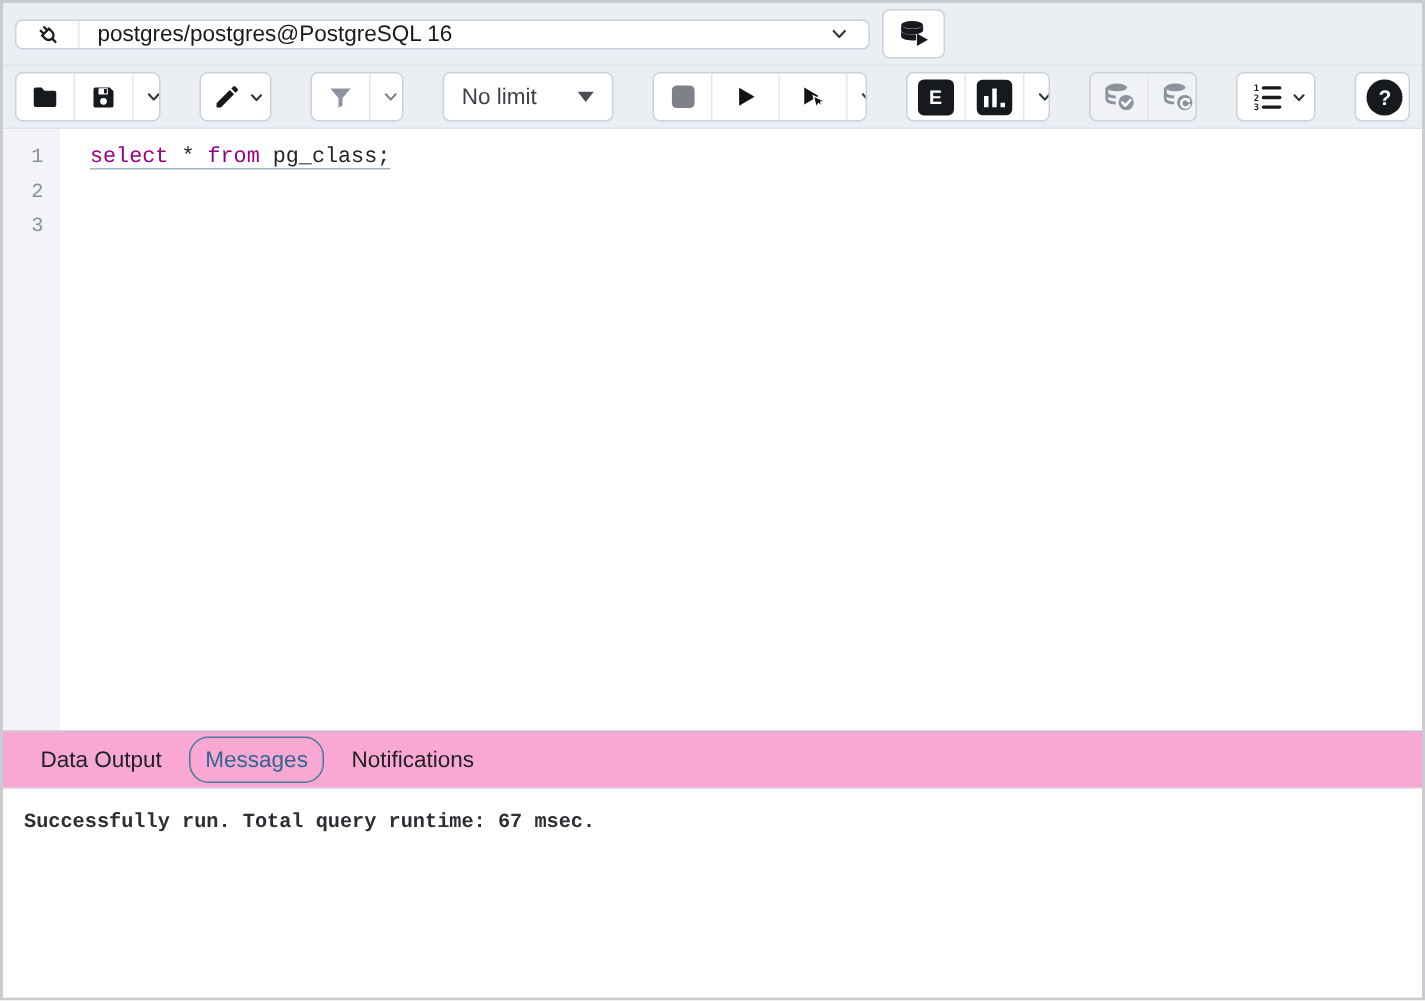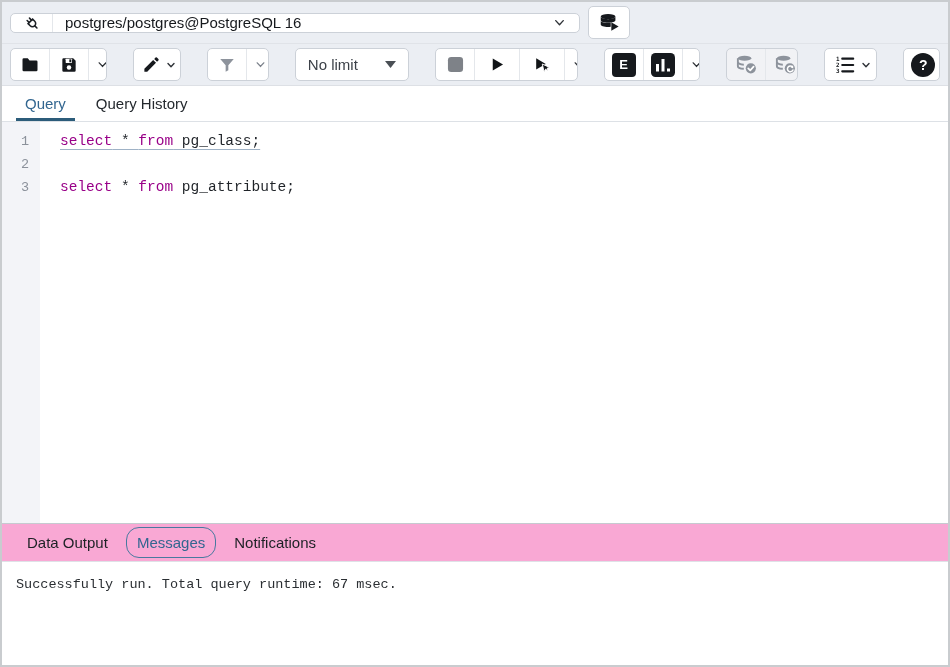--- a/index.html
+++ b/index.html
@@ -134,21 +134,21 @@
   }
   .btab.active { color:#326690; border:1px solid #48799f; border-radius:13px; }
 
   
   .messages {
     flex:1; background:#fff;
     padding:11px 14px;
     font-family:"Liberation Mono", monospace;
     font-size:13.5px; color:#2b2f33;
   }
-  .messages .mline { line-height:24px; }
+  .messages .mline { line-height:24px;font-weight:bold; }
 
   svg { display:block; }
 </style>
 </head>
 <body>
 
 <div class="window">
 
   <div class="topbar">
     <div class="conn-select">
@@ -321,35 +321,30 @@
     </div>
 
     <div class="btn-group">
       <button class="tbtn">
         <span class="help-circle">?</span>
       </button>
     </div>
 
   </div>
 
-  <div class="tabbar">
-    <div class="tab active">Query</div>
-    <div class="tab">Query History</div>
-  </div>
 
   <div class="editor">
     <div class="gutter">
       <div class="ln">1</div>
       <div class="ln">2</div>
       <div class="ln">3</div>
     </div>
     <div class="code">
       <div class="line"><span class="executed"><span class="kw">select</span><span> * </span><span class="kw">from</span><span> pg_class;</span></span></div>
       <div class="line"></div>
-      <div class="line"><span class="kw">select</span><span> * </span><span class="kw">from</span><span> pg_attribute;</span></div>
     </div>
   </div>
 
   <div class="bottombar">
     <div class="btab">Data Output</div>
     <div class="btab active">Messages</div>
     <div class="btab">Notifications</div>
   </div>
 
   <div class="messages">

